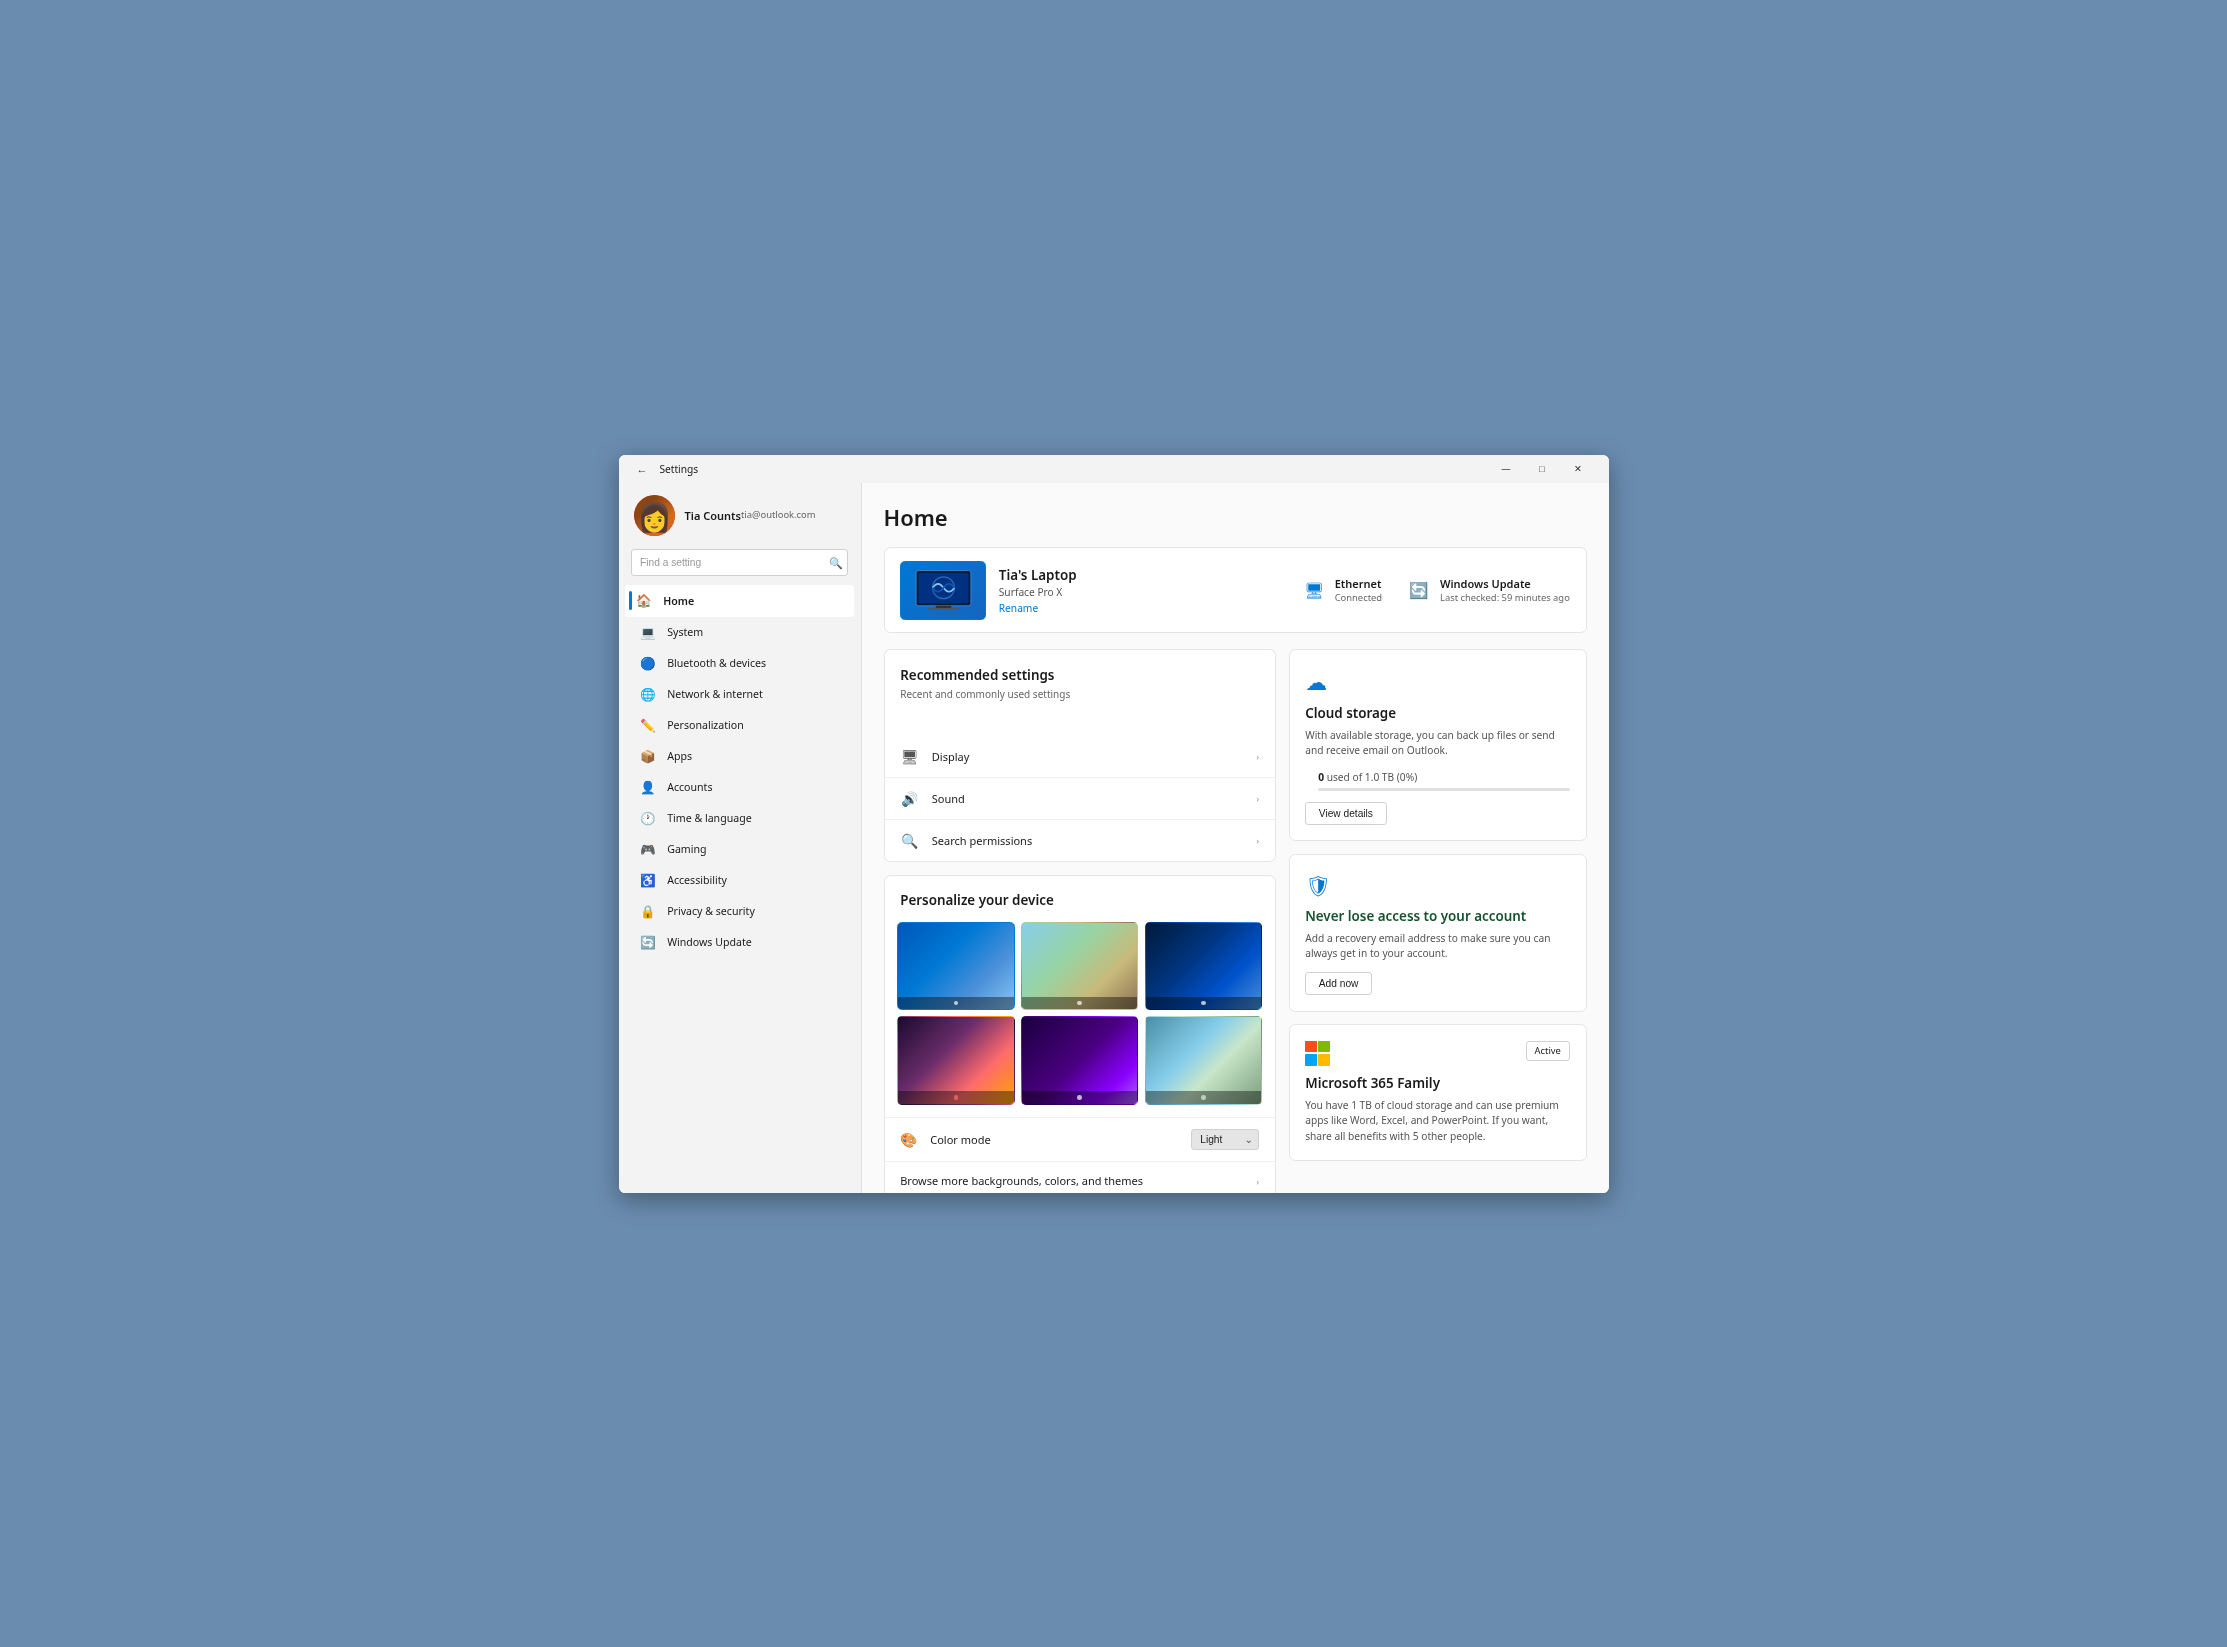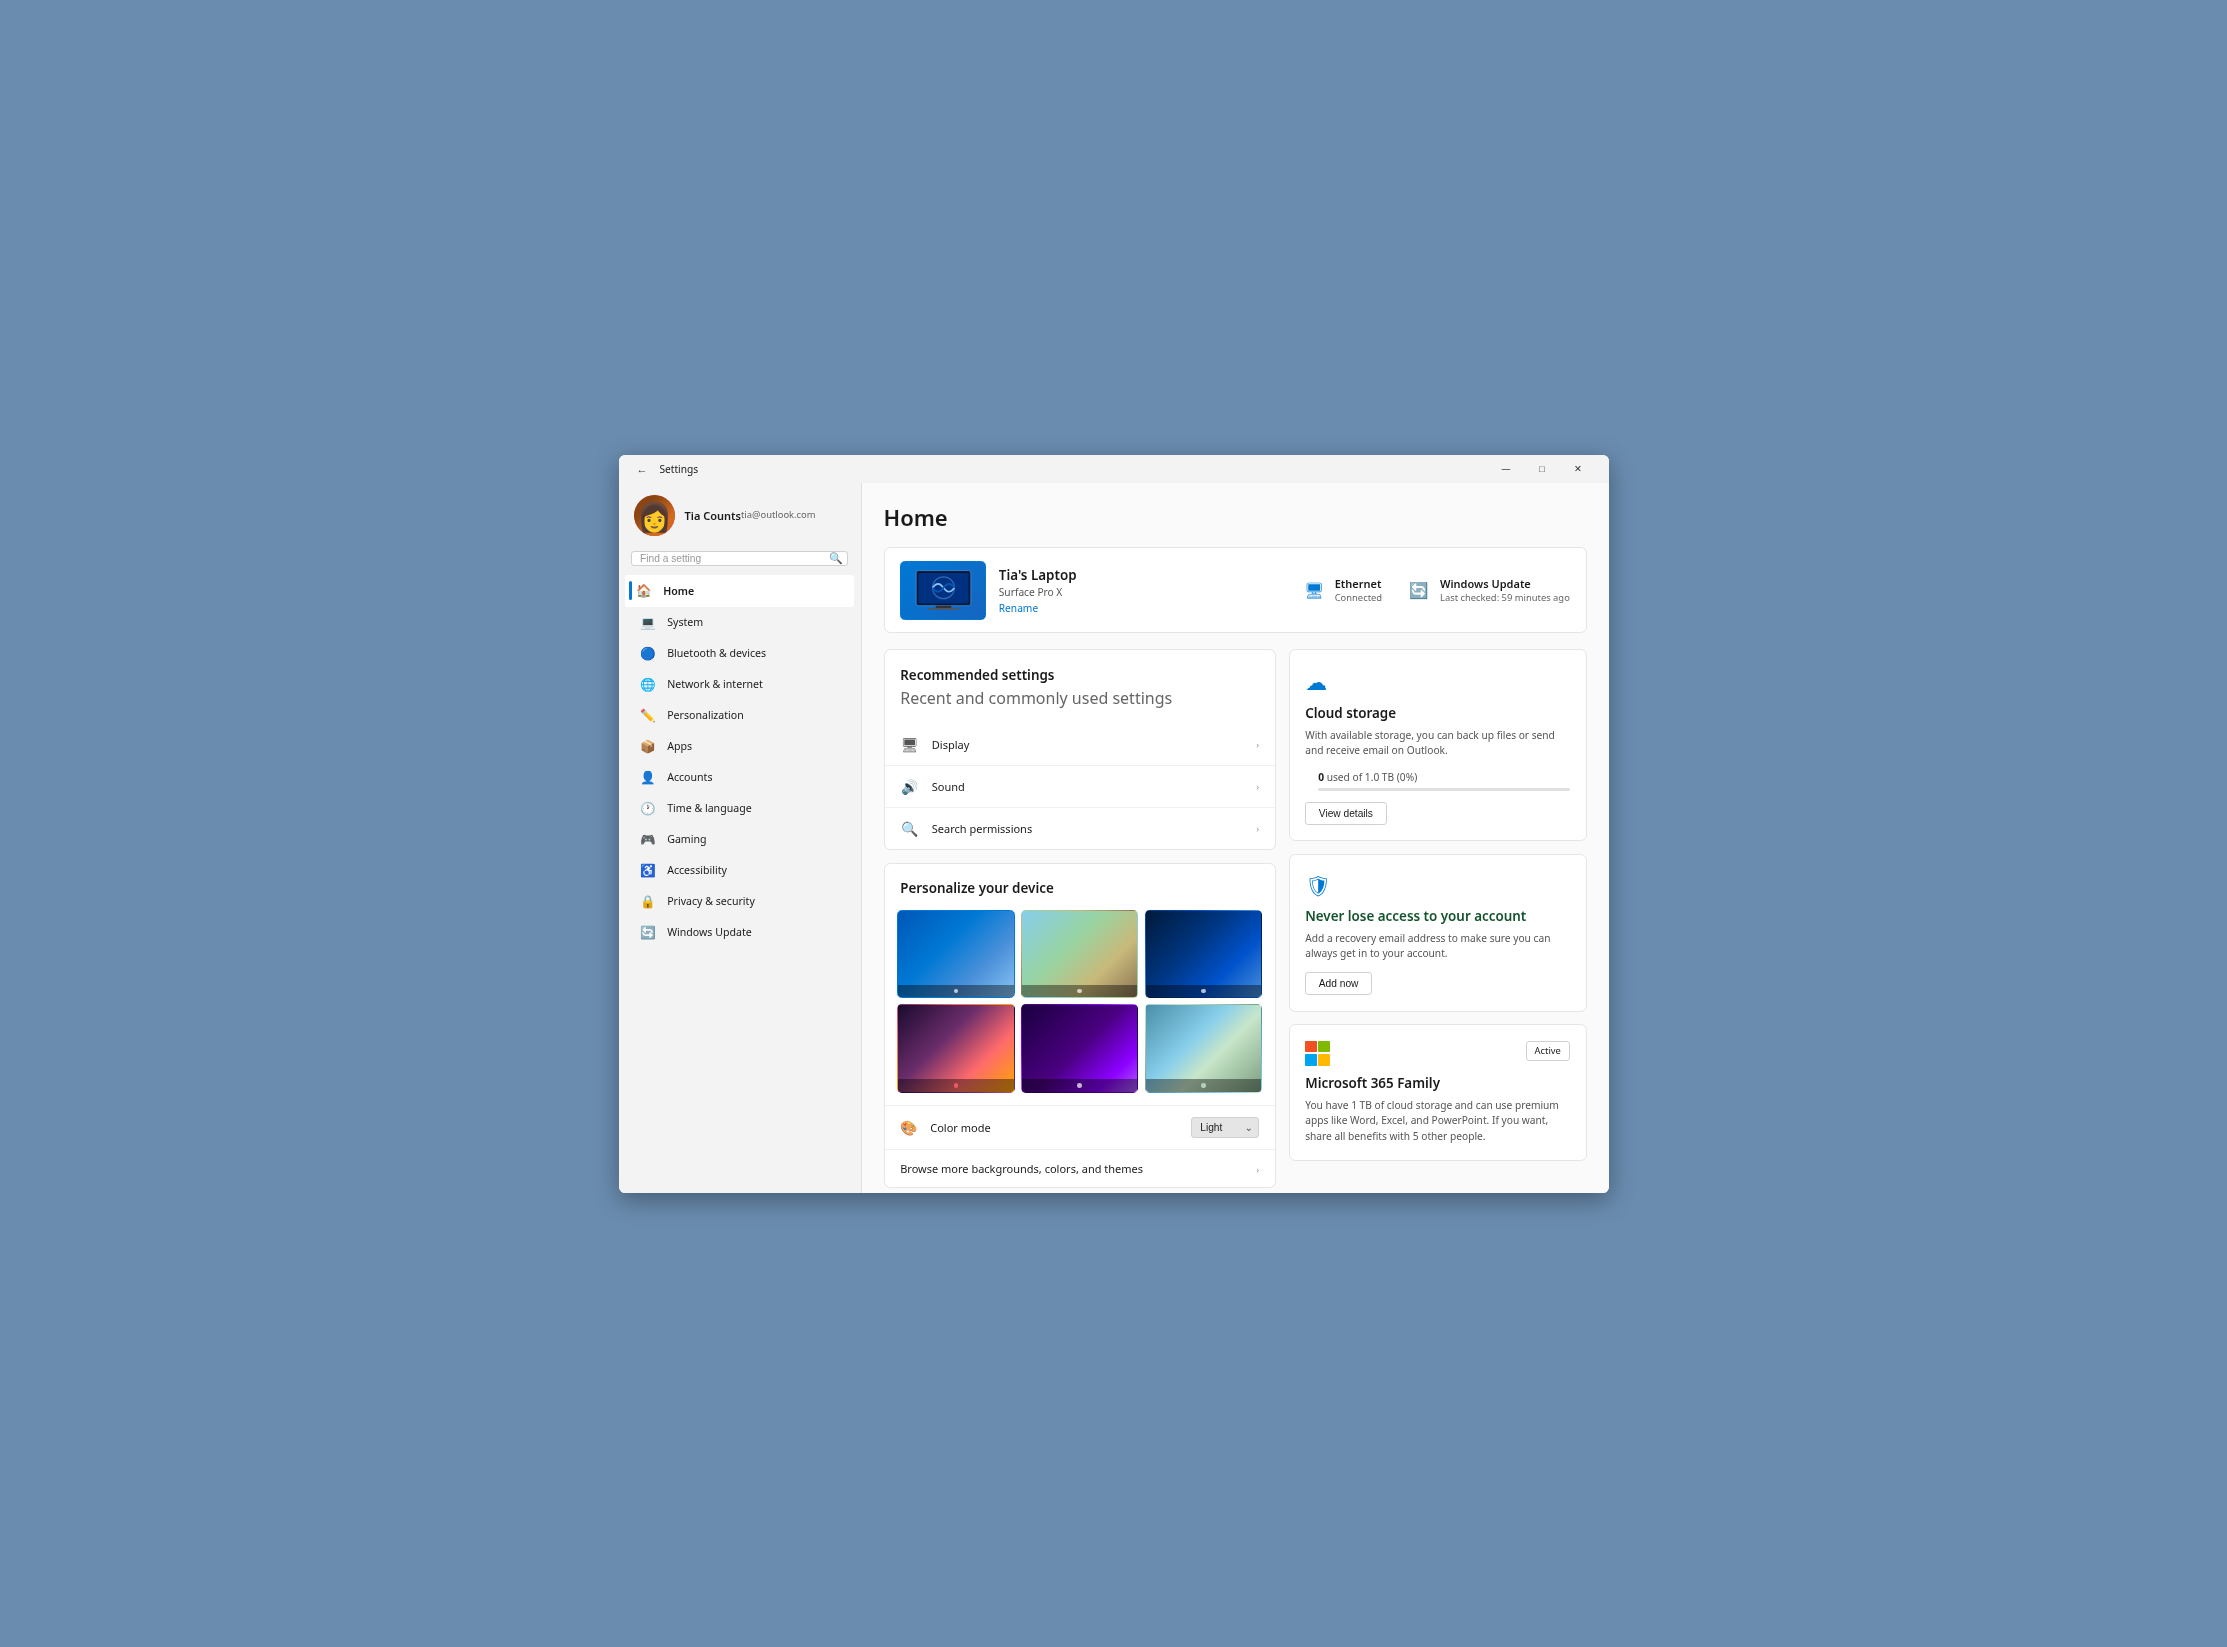--- a/index.html
+++ b/index.html
@@ -101,21 +101,21 @@
     }
     .user-info { display: flex; flex-direction: row; }
     .user-name { font-size: 11px; font-weight: 600; color: #1a1a1a; }
     .user-email { font-size: 9.4px; color: #666; }
     .search-box {
       margin: 3.1px 12.6px 9.4px 12.6px;
       position: relative;
     }
     .search-input {
       width: 100%;
-      height: 15px;
+      height: 27px;
       border: 0.8px solid #d0d0d0;
       border-radius: 3.1px;
       padding: 0 25px 0 7.9px;
       font-size: 10.2px;
       background: white;
       outline: none;
       color: #333;
     }
     .search-input::placeholder { color: #999; }
     .search-icon-btn {
@@ -224,21 +224,21 @@
     .right-col { display: flex; flex-direction: column; gap: 12.6px; }
     
     .card {
       background: white;
       border-radius: 6.3px;
       border: 0.8px solid #e5e5e5;
       overflow: hidden;
     }
     .card-padding { padding: 15.7px; }
     .section-title { font-size: 13.4px; font-weight: 600; color: #1a1a1a; margin-bottom: 3.1px; }
-    .section-sub { font-size: 16px; color: #666; margin-bottom: 9px; }
+    .section-sub { font-size: 10px; color: #666; margin-bottom: 29px; }
     
     .settings-row {
       display: flex;
       align-items: center;
       padding: 11px 15.7px;
       border-bottom: 0.8px solid #f0f0f0;
       cursor: pointer;
       gap: 12.6px;
     }
     .settings-row:last-child { border-bottom: none; }

